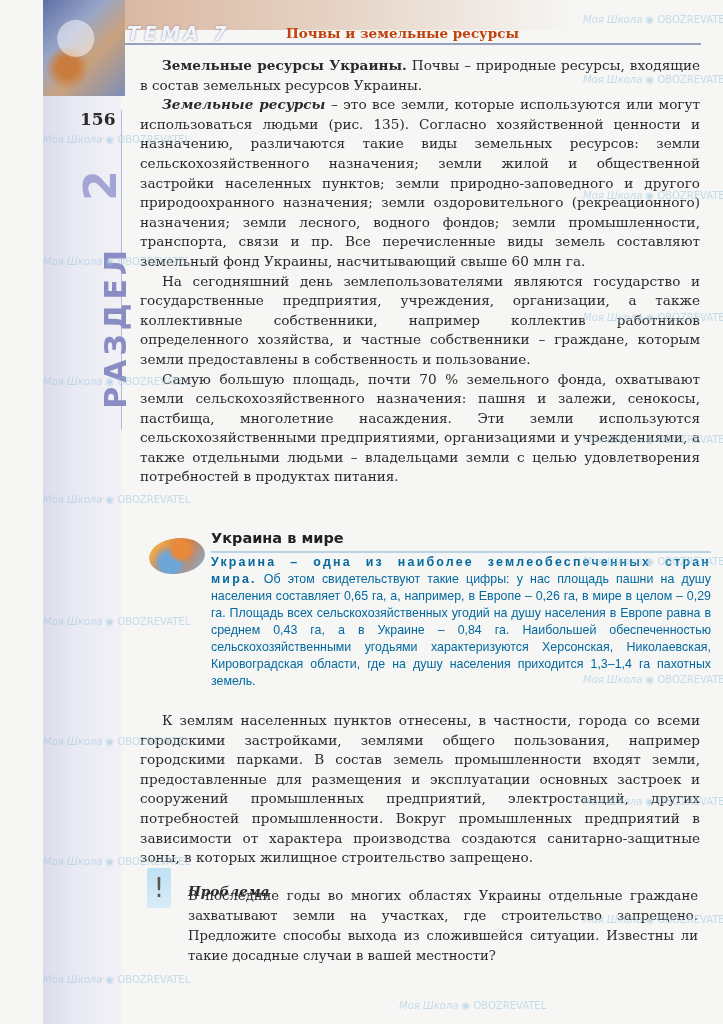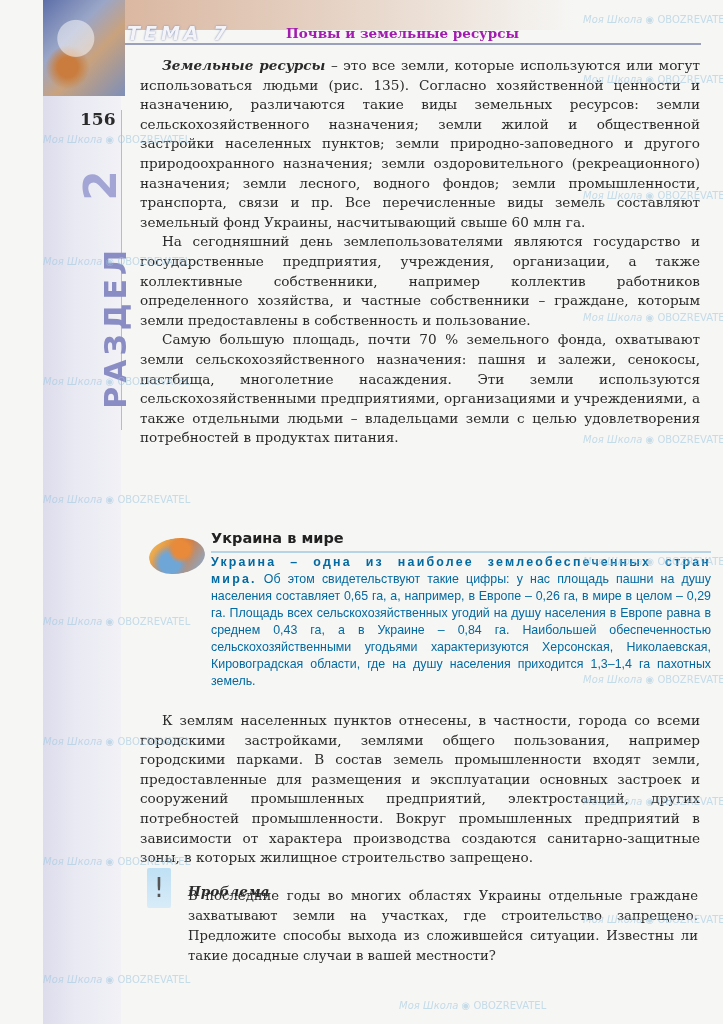--- a/index.html
+++ b/index.html
@@ -31,21 +31,21 @@
     background:linear-gradient(90deg,#c88e6a 0%,#d9b7a0 30%,rgba(240,240,242,0) 70%);
     opacity:0.6;
   }
   .tema {
     position:absolute; left:84px; top:22px;
     font-family:"DejaVu Sans", "Liberation Sans", sans-serif;
     font-size:19px; font-weight:bold; font-style:italic; letter-spacing:4px;
     color:#f4f4f8; text-shadow:0 0 2px #6f7fae;
   }
   .chapter-title {
-    position:absolute; left:243px; top:25px; font-size:13.5px; font-weight:bold; color:#a21caf;
+    position:absolute; left:243px; top:25px; font-size:13.5px; font-weight:bold; color:#c2410c;
   }
   .header-line {
     position:absolute; left:82px; top:43px; width:576px; height:2px; background:#9aa0bc;
   }
   .page-number {
     position:absolute; left:37px; top:109px; font-size:17px; font-weight:bold; color:#2a2a2a;
   }
   .section-vertical {
     position:absolute; left:20px; top:160px; width:70px; height:260px;
   }
@@ -119,20 +119,21 @@
   <div class="header-line"></div>
 
   <div class="page-number">156</div>
 
   <div class="section-vertical">
     <div class="num">2</div>
     <div class="label">РАЗДЕЛ</div>
   </div>
 
   <div class="body-text" style="top:56px;">
+    <p><span class="bold">Земельные ресурсы Украины.</span><span> Почвы – природные ресурсы, входящие в состав земельных ресурсов Украины.</span></p>
     <p><span class="bolditalic">Земельные ресурсы</span><span> – это все земли, которые используются или могут использоваться людьми (рис. 135). Согласно хозяйственной ценности и назначению, различаются такие виды земельных ресурсов: земли сельскохозяйственного назначения; земли жилой и общественной застройки населенных пунктов; земли природно-заповедного и другого природоохранного назначения; земли оздоровительного (рекреационного) назначения; земли лесного, водного фондов; земли промышленности, транспорта, связи и пр. Все перечисленные виды земель составляют земельный фонд Украины, насчитывающий свыше 60 млн га.</span></p>
     <p>На сегодняшний день землепользователями являются государство и государственные предприятия, учреждения, организации, а также коллективные собственники, например коллектив работников определенного хозяйства, и частные собственники – граждане, которым земли предоставлены в собственность и пользование.</p>
     <p>Самую большую площадь, почти 70 % земельного фонда, охватывают земли сельскохозяйственного назначения: пашня и залежи, сенокосы, пастбища, многолетние насаждения. Эти земли используются сельскохозяйственными предприятиями, организациями и учреждениями, а также отдельными людьми – владельцами земли с целью удовлетворения потребностей в продуктах питания.</p>
   </div>
 
   <div class="world-box">
     <div class="world-icon"></div>
     <div class="world-title">Украина в мире</div>
     <div class="world-rule"></div>
     <div class="world-text"><span class="lead">Украина – одна из наиболее землеобеспеченных стран мира.</span><span> Об этом свидетельствуют такие цифры: у нас площадь пашни на душу населения составляет 0,65 га, а, например, в Европе – 0,26 га, в мире в целом – 0,29 га. Площадь всех сельскохозяйственных угодий на душу населения в Европе равна в среднем 0,43 га, а в Украине – 0,84 га. Наибольшей обеспеченностью сельскохозяйственными угодьями характеризуются Херсонская, Николаевская, Кировоградская области, где на душу населения приходится 1,3–1,4 га пахотных земель.</span></div>

